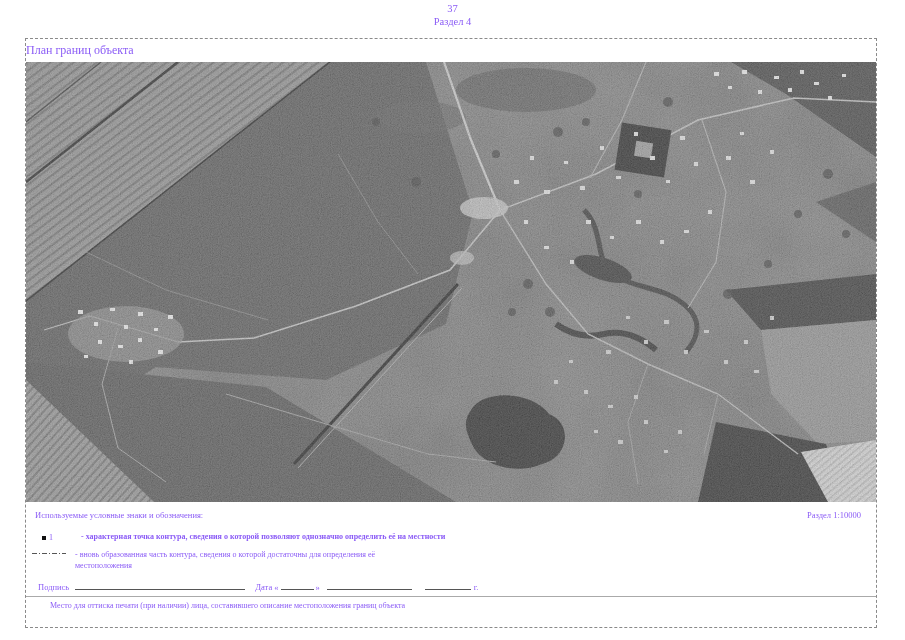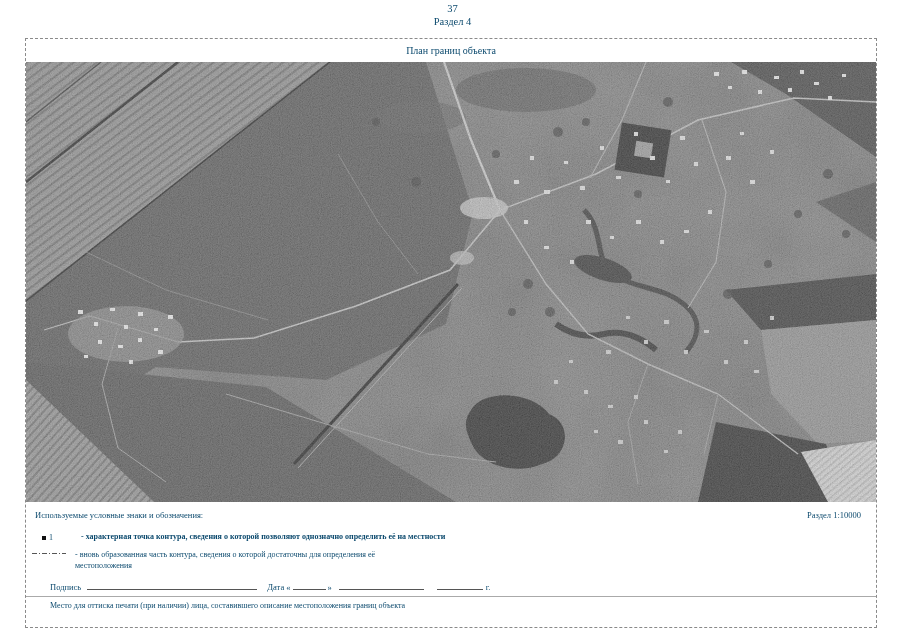--- a/index.html
+++ b/index.html
@@ -1,35 +1,35 @@
 <!DOCTYPE html>
 <html><head>
 <meta charset="utf-8">
 <style>
   html,body{margin:0;padding:0;background:#fff;}
   .page{position:relative;width:905px;height:640px;background:#fff;
-        font-family:"Liberation Serif", serif;color:#0c4a6e;overflow:hidden;}
+        font-family:"Liberation Serif", serif;color:#8b5cf6;overflow:hidden;}
   .pagenum{position:absolute;top:3px;left:0;right:0;text-align:center;font-size:10.5px;}
   .section{position:absolute;top:16px;left:0;right:0;text-align:center;font-size:10.5px;}
   .box{position:absolute;left:25px;top:38px;width:850px;height:588px;
        border:1px dashed #8a8a8a;background:#fff;}
-  .title{height:23px;line-height:23px;text-align:center;font-size:10px;}
+  .title{height:23px;line-height:23px;font-size:12px;}
   .photo{width:850px;height:440px;overflow:hidden;background:#6a6a6a;line-height:0;}
   .legend{position:relative;height:123px;font-size:8px;}
   .leg-head{display:flex;justify-content:space-between;align-items:center;
             padding:8px 15px 0 9px;font-size:8.5px;}
   .item{display:flex;align-items:flex-start;gap:9px;margin-left:16px;}
   .item1{margin-top:12px;}
   .item2{margin-top:7px;margin-left:6px;}
   .sym{display:flex;align-items:center;gap:3px;min-width:30px;padding-top:1px;}
   .dot{width:4px;height:4px;background:#111;display:inline-block;}
   .item-text{line-height:1.35;}
   .w1{max-width:430px;font-weight:bold;}
   .w2{max-width:342px;}
-  .sig{margin:9px 0 0 24px;font-size:8.5px;white-space:nowrap;}
+  .sig{margin:9px 0 0 12px;font-size:8.5px;white-space:nowrap;}
   .u{display:inline-block;border-bottom:1px solid #555;height:9px;}
   .u1{width:170px;margin-left:6px;margin-right:10px;}
   .u2{width:33px;margin:0 2px;}
   .u3{width:85px;margin-left:7px;}
   .u4{width:46px;margin-left:13px;margin-right:3px;}
   .sep{position:absolute;left:0;right:0;top:94px;border-top:1px solid #aaa;}
   .stamp{position:absolute;top:99px;left:8px;right:20px;font-size:8px;margin-left:16px;}
 </style>
 </head>
 <body>

